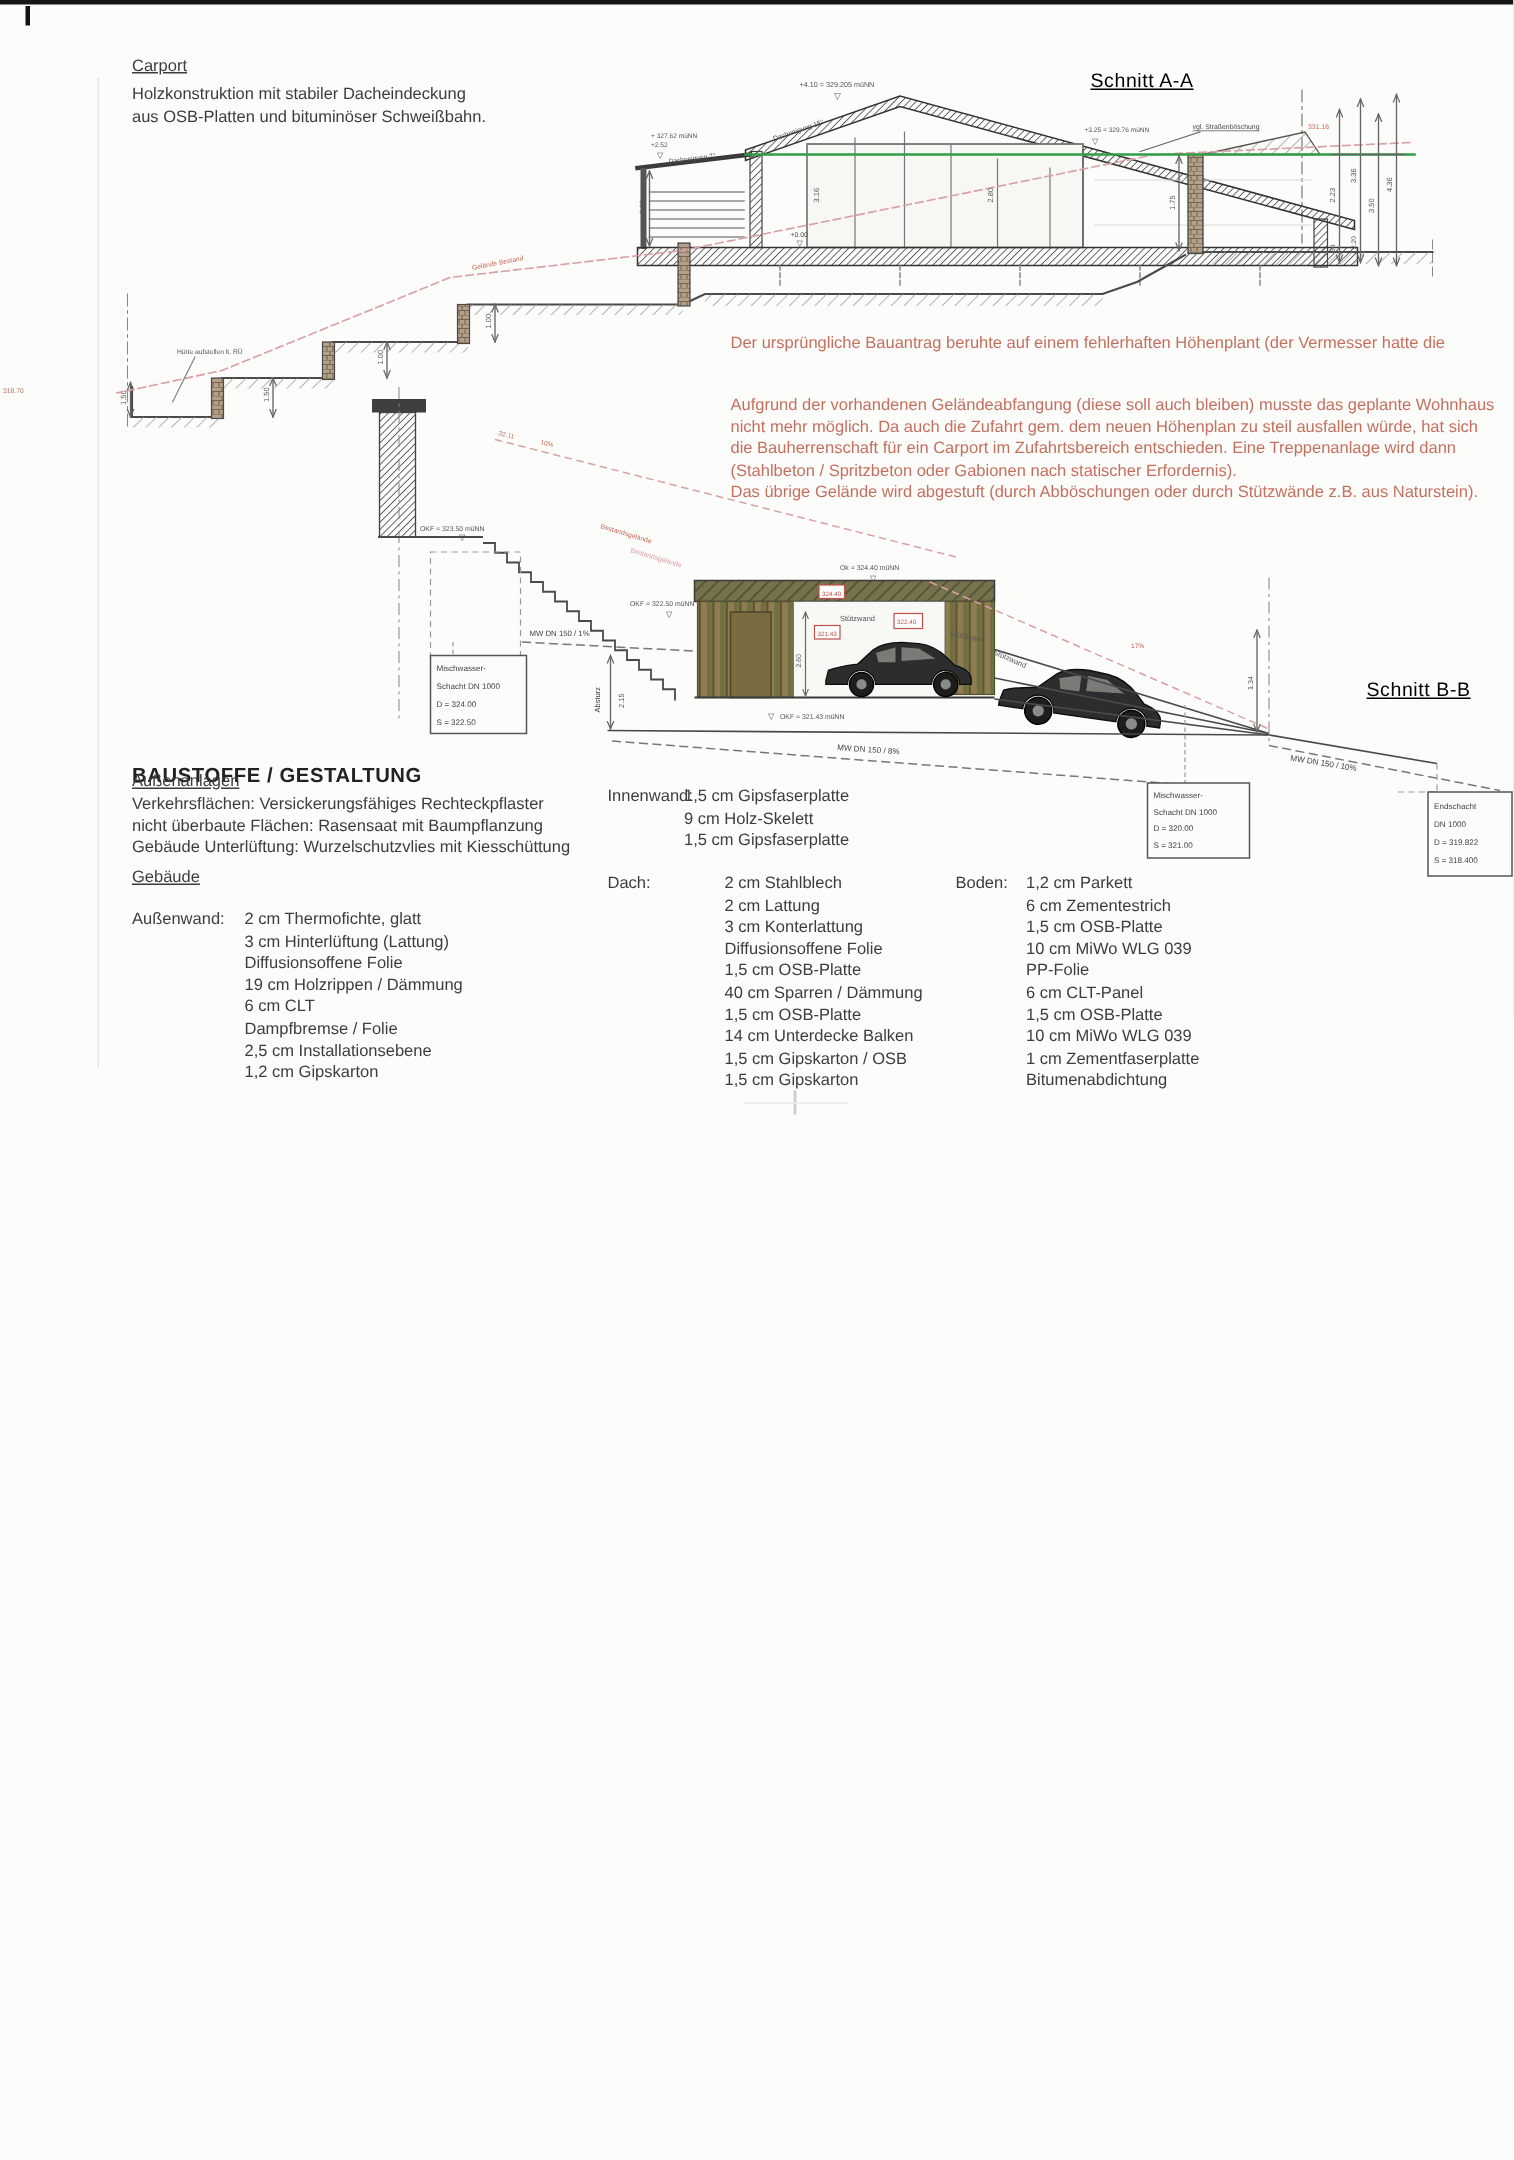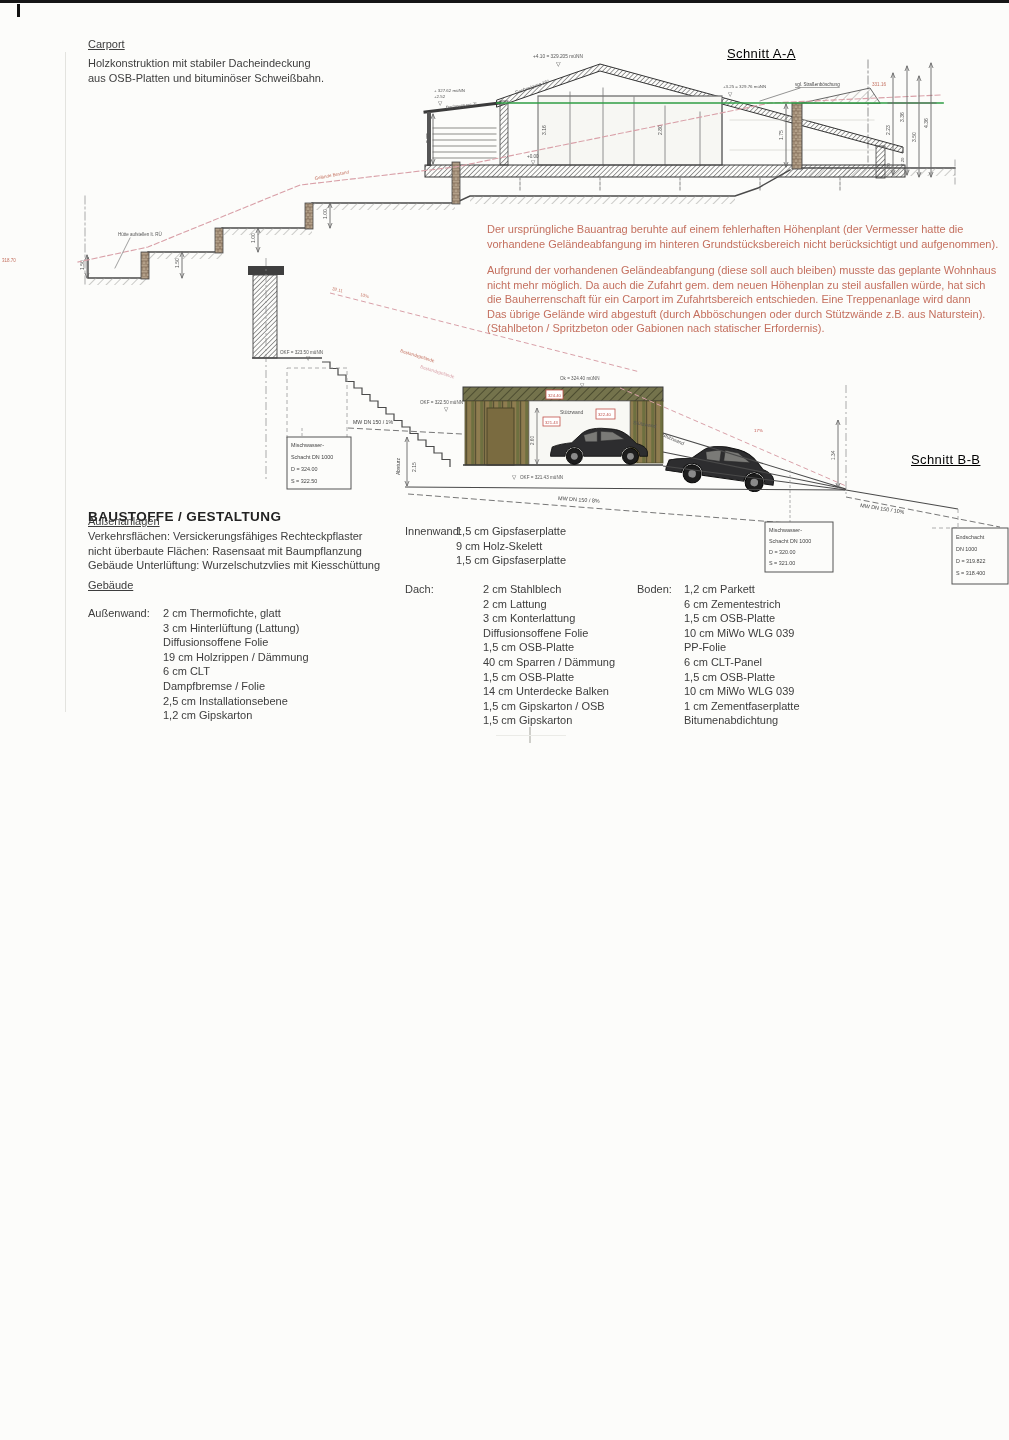--- a/index.html
+++ b/index.html
@@ -262,28 +262,27 @@
   <div class="abs t list" style="left:88px;top:56px">
     <div>Holzkonstruktion mit stabiler Dacheindeckung</div>
     <div>aus OSB-Platten und bituminöser Schweißbahn.</div>
   </div>
 
   <div class="abs h2" style="left:727px;top:46px">Schnitt A-A</div>
   <div class="abs h2" style="left:911px;top:452px">Schnitt B-B</div>
 
   <div class="abs t red list" style="left:487px;top:222px">
     <div>Der ursprüngliche Bauantrag beruhte auf einem fehlerhaften Höhenplant (der Vermesser hatte die</div>
-    <div>vorhandene Geländeabfangung im hinteren Grundstücksbereich nicht berücksichtigt und aufgenommen).</div>
   </div>
   <div class="abs t red list" style="left:487px;top:263px">
     <div>Aufgrund der vorhandenen Geländeabfangung (diese soll auch bleiben) musste das geplante Wohnhaus</div>
     <div>nicht mehr möglich. Da auch die Zufahrt gem. dem neuen Höhenplan zu steil ausfallen würde, hat sich</div>
     <div>die Bauherrenschaft für ein Carport im Zufahrtsbereich entschieden. Eine Treppenanlage wird dann</div>
+    <div>(Stahlbeton / Spritzbeton oder Gabionen nach statischer Erfordernis).</div>
     <div>Das übrige Gelände wird abgestuft (durch Abböschungen oder durch Stützwände z.B. aus Naturstein).</div>
-    <div>(Stahlbeton / Spritzbeton oder Gabionen nach statischer Erfordernis).</div>
   </div>
 
   <div class="abs caps" style="left:88px;top:483px">BAUSTOFFE / GESTALTUNG</div>
 
   <div class="abs t u" style="left:88px;top:514px">Außenanlagen</div>
   <div class="abs t list" style="left:88px;top:529px">
     <div>Verkehrsflächen: Versickerungsfähiges Rechteckpflaster</div>
     <div>nicht überbaute Flächen: Rasensaat mit Baumpflanzung</div>
     <div>Gebäude Unterlüftung: Wurzelschutzvlies mit Kiesschüttung</div>
   </div>

